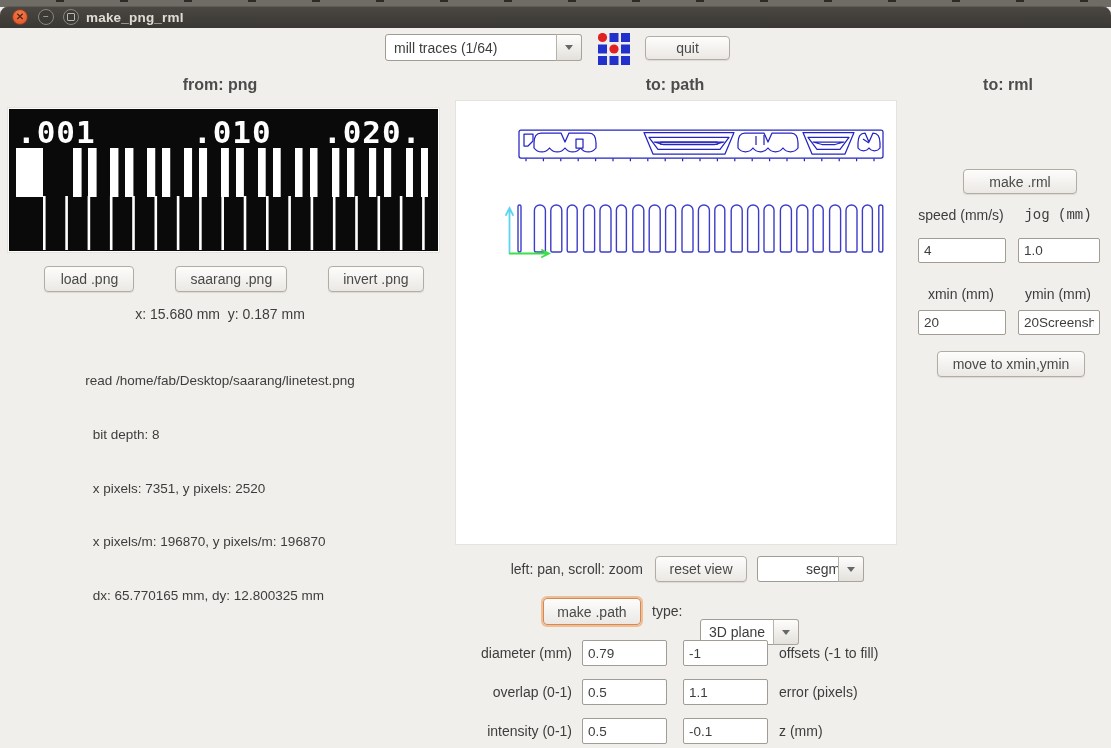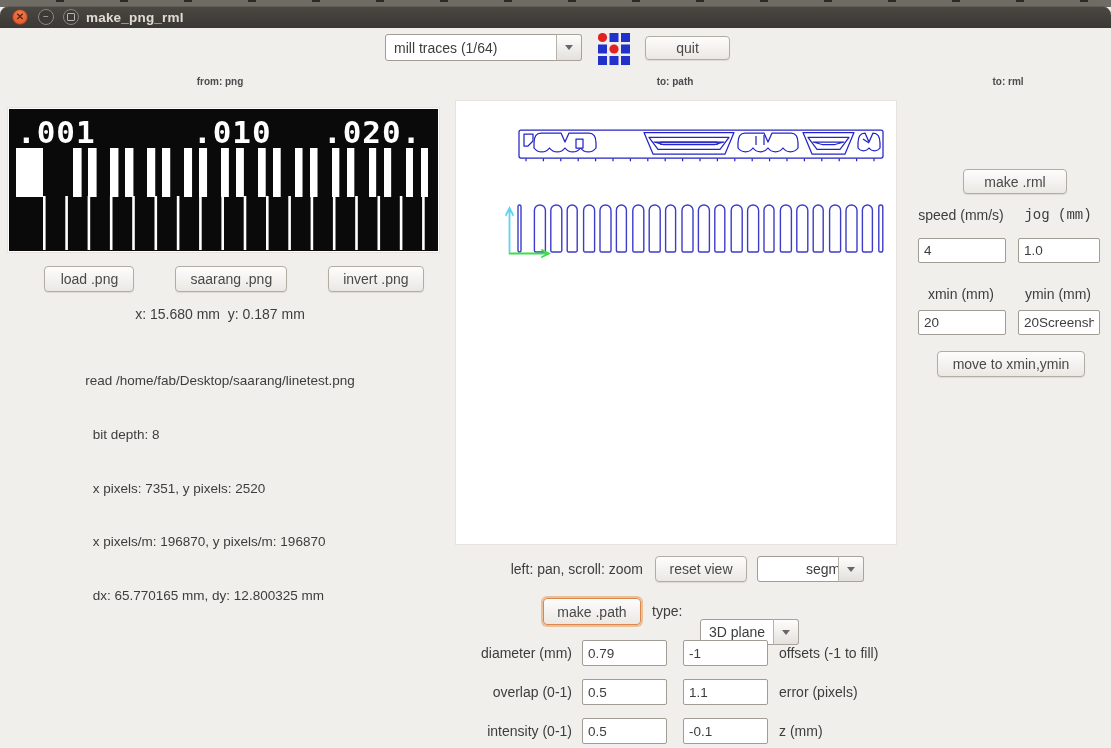--- a/index.html
+++ b/index.html
@@ -24,21 +24,21 @@
   .btn-focus{border:1px solid #d9874b;box-shadow:0 0 0 2px rgba(232,152,90,.55);}
   .input{position:absolute;box-sizing:border-box;background:#fff;border:1px solid #a29d94;border-radius:2px;
     font-size:13.5px;color:#3d3d3d;padding:0 5px;font-family:"Liberation Sans",sans-serif;outline:none;overflow:hidden;}
   .combo{position:absolute;display:flex;align-items:stretch;}
   .combo-field{box-sizing:border-box;background:#fff;border:1px solid #a29d94;border-radius:3px 0 0 3px;
     display:flex;align-items:center;padding:0 8px;font-size:14px;color:#3d3d3d;white-space:nowrap;overflow:hidden;}
   .combo-arrow{box-sizing:border-box;width:26px;background:linear-gradient(#fdfdfc,#e4e1dc);
     border:1px solid #a9a49b;border-left:1px solid #b8b3aa;border-radius:0 3px 3px 0;margin-left:-1px;
     display:flex;align-items:center;justify-content:center;}
   .tri{width:0;height:0;border-left:4.5px solid transparent;border-right:4.5px solid transparent;border-top:5.5px solid #676767;}
-  .hdr{position:absolute;font-weight:bold;font-size:10px;color:#4c4c4c;text-align:center;}
+  .hdr{position:absolute;font-weight:bold;font-size:16px;color:#4c4c4c;text-align:center;}
   .lbl{position:absolute;font-size:14px;color:#3d3d3d;white-space:nowrap;}
   .png-frame{position:absolute;left:7px;top:107px;width:433px;height:146px;background:#fff;box-sizing:border-box;
     border:1px solid #e6e3de;padding:1px;}
   .path-canvas{position:absolute;left:455px;top:100px;width:440px;height:443px;background:#fff;border:1px solid #e6e3de;box-sizing:content-box;}
   .info-wrap{position:absolute;left:0;top:336px;width:440px;text-align:center;}
   .info-block{display:inline-block;text-align:left;font-size:13.5px;color:#3d3d3d;line-height:1.33;white-space:pre;}
   .center-row{position:absolute;display:flex;justify-content:center;gap:13px;}
   .row-btn{position:relative;display:flex;align-items:center;justify-content:center;box-sizing:border-box;
     background:linear-gradient(#fdfdfc,#ebe8e4);border:1px solid #b2ada4;border-radius:4px;
     color:#494949;font-size:14px;box-shadow:0 1px 1px rgba(0,0,0,.09);padding:4px 14px;height:26px;margin-left:28px;}
@@ -233,21 +233,21 @@
   <div class="lbl" style="left:445px;top:684px;width:127px;text-align:right;">overlap (0-1)</div>
   <input class="input" style="left: 582px; top: 679px; width: 85px; height: 26px;" value="0.5">
   <input class="input" style="left: 683px; top: 679px; width: 85px; height: 26px;" value="1.1">
   <div class="lbl" style="left:779px;top:684px;">error (pixels)</div>
 
   <div class="lbl" style="left:445px;top:723px;width:127px;text-align:right;">intensity (0-1)</div>
   <input class="input" style="left: 582px; top: 718px; width: 85px; height: 26px;" value="0.5">
   <input class="input" style="left: 683px; top: 718px; width: 85px; height: 26px;" value="-0.1">
   <div class="lbl" style="left:779px;top:723px;">z (mm)</div>
 
-  <div class="btn" style="left:963px;top:169px;width:104px;height:25px;">make .rml</div>
+  <div class="btn" style="left:963px;top:169px;width:114px;height:25px;">make .rml</div>
   <div class="lbl" style="left:908px;top:207px;width:106px;text-align:center;">speed (mm/s)</div>
   <div class="lbl" style="left:1018px;top:207px;width:80px;text-align:center;font-family:Liberation Mono, monospace;">jog (mm)</div>
   <input class="input" style="left: 918px; top: 238px; width: 88px; height: 25px;" value="4">
   <input class="input" style="left: 1018px; top: 238px; width: 82px; height: 25px;" value="1.0">
   <div class="lbl" style="left:908px;top:286px;width:106px;text-align:center;">xmin (mm)</div>
   <div class="lbl" style="left:1018px;top:286px;width:80px;text-align:center;">ymin (mm)</div>
   <input class="input" style="left: 918px; top: 310px; width: 88px; height: 25px;" value="20">
   <input class="input" style="left: 1018px; top: 310px; width: 82px; height: 25px;" value="20Screensh">
   <div class="btn" style="left:937px;top:351px;width:148px;height:26px;">move to xmin,ymin</div>
 

